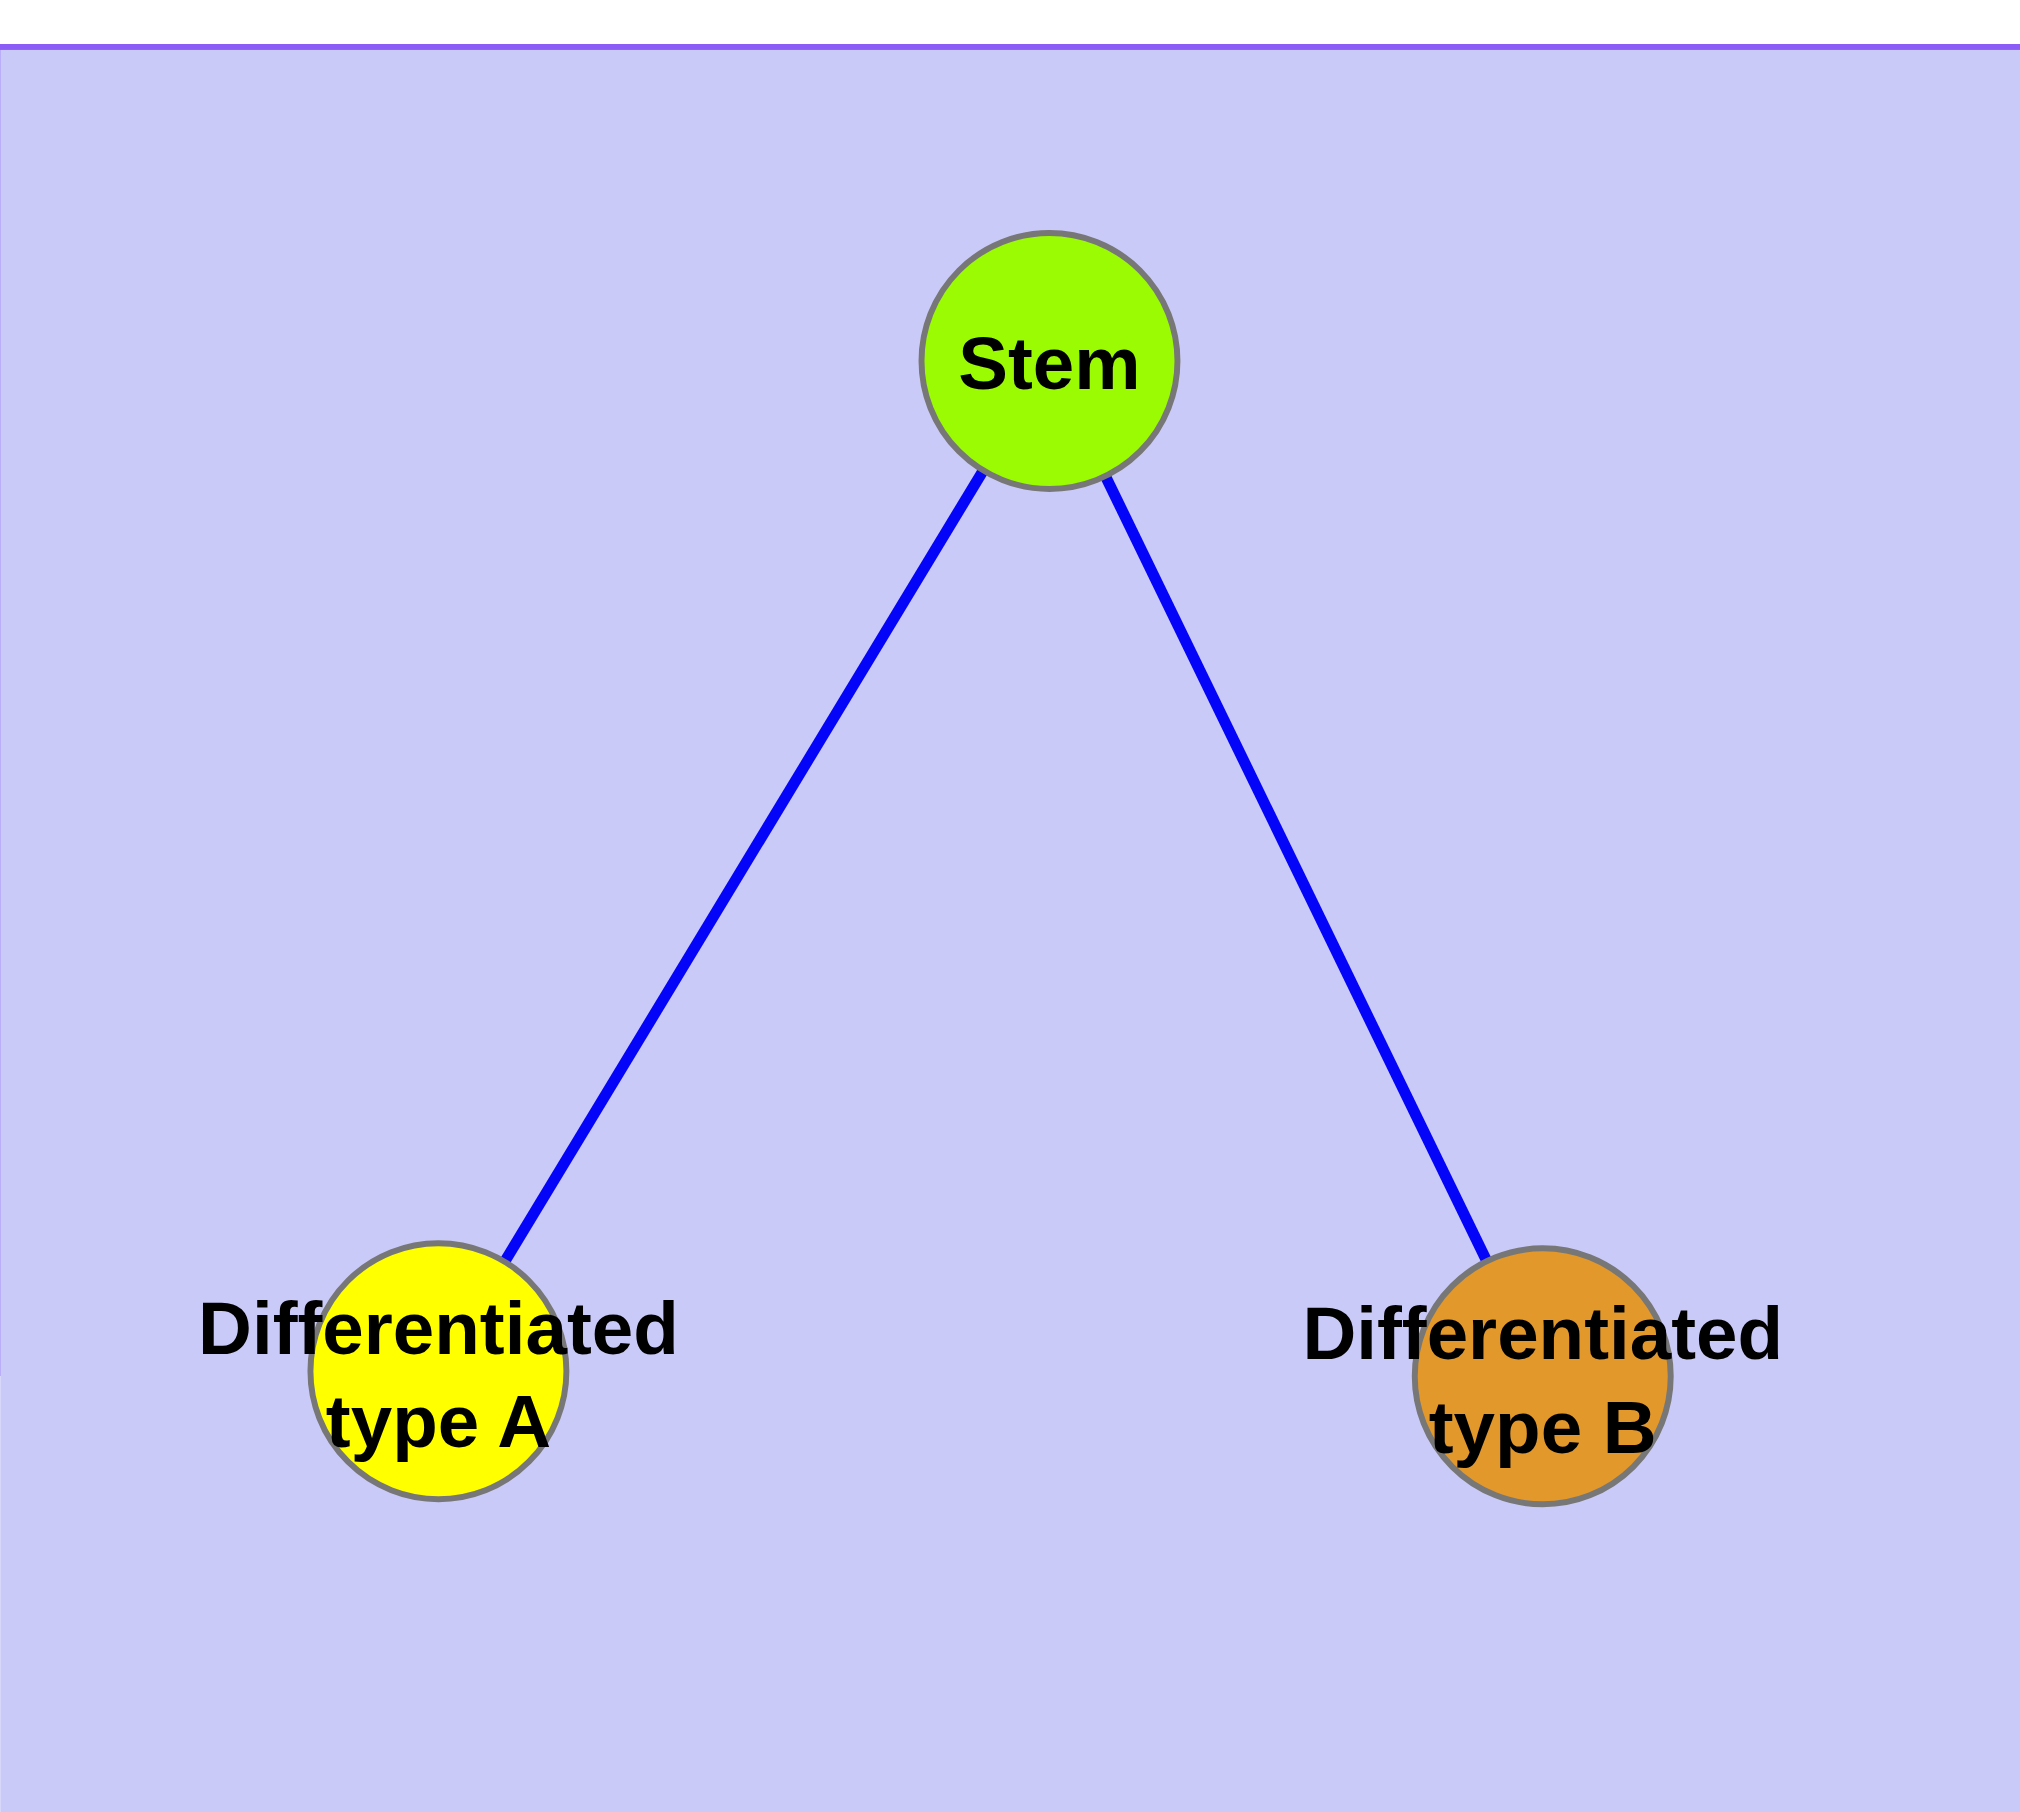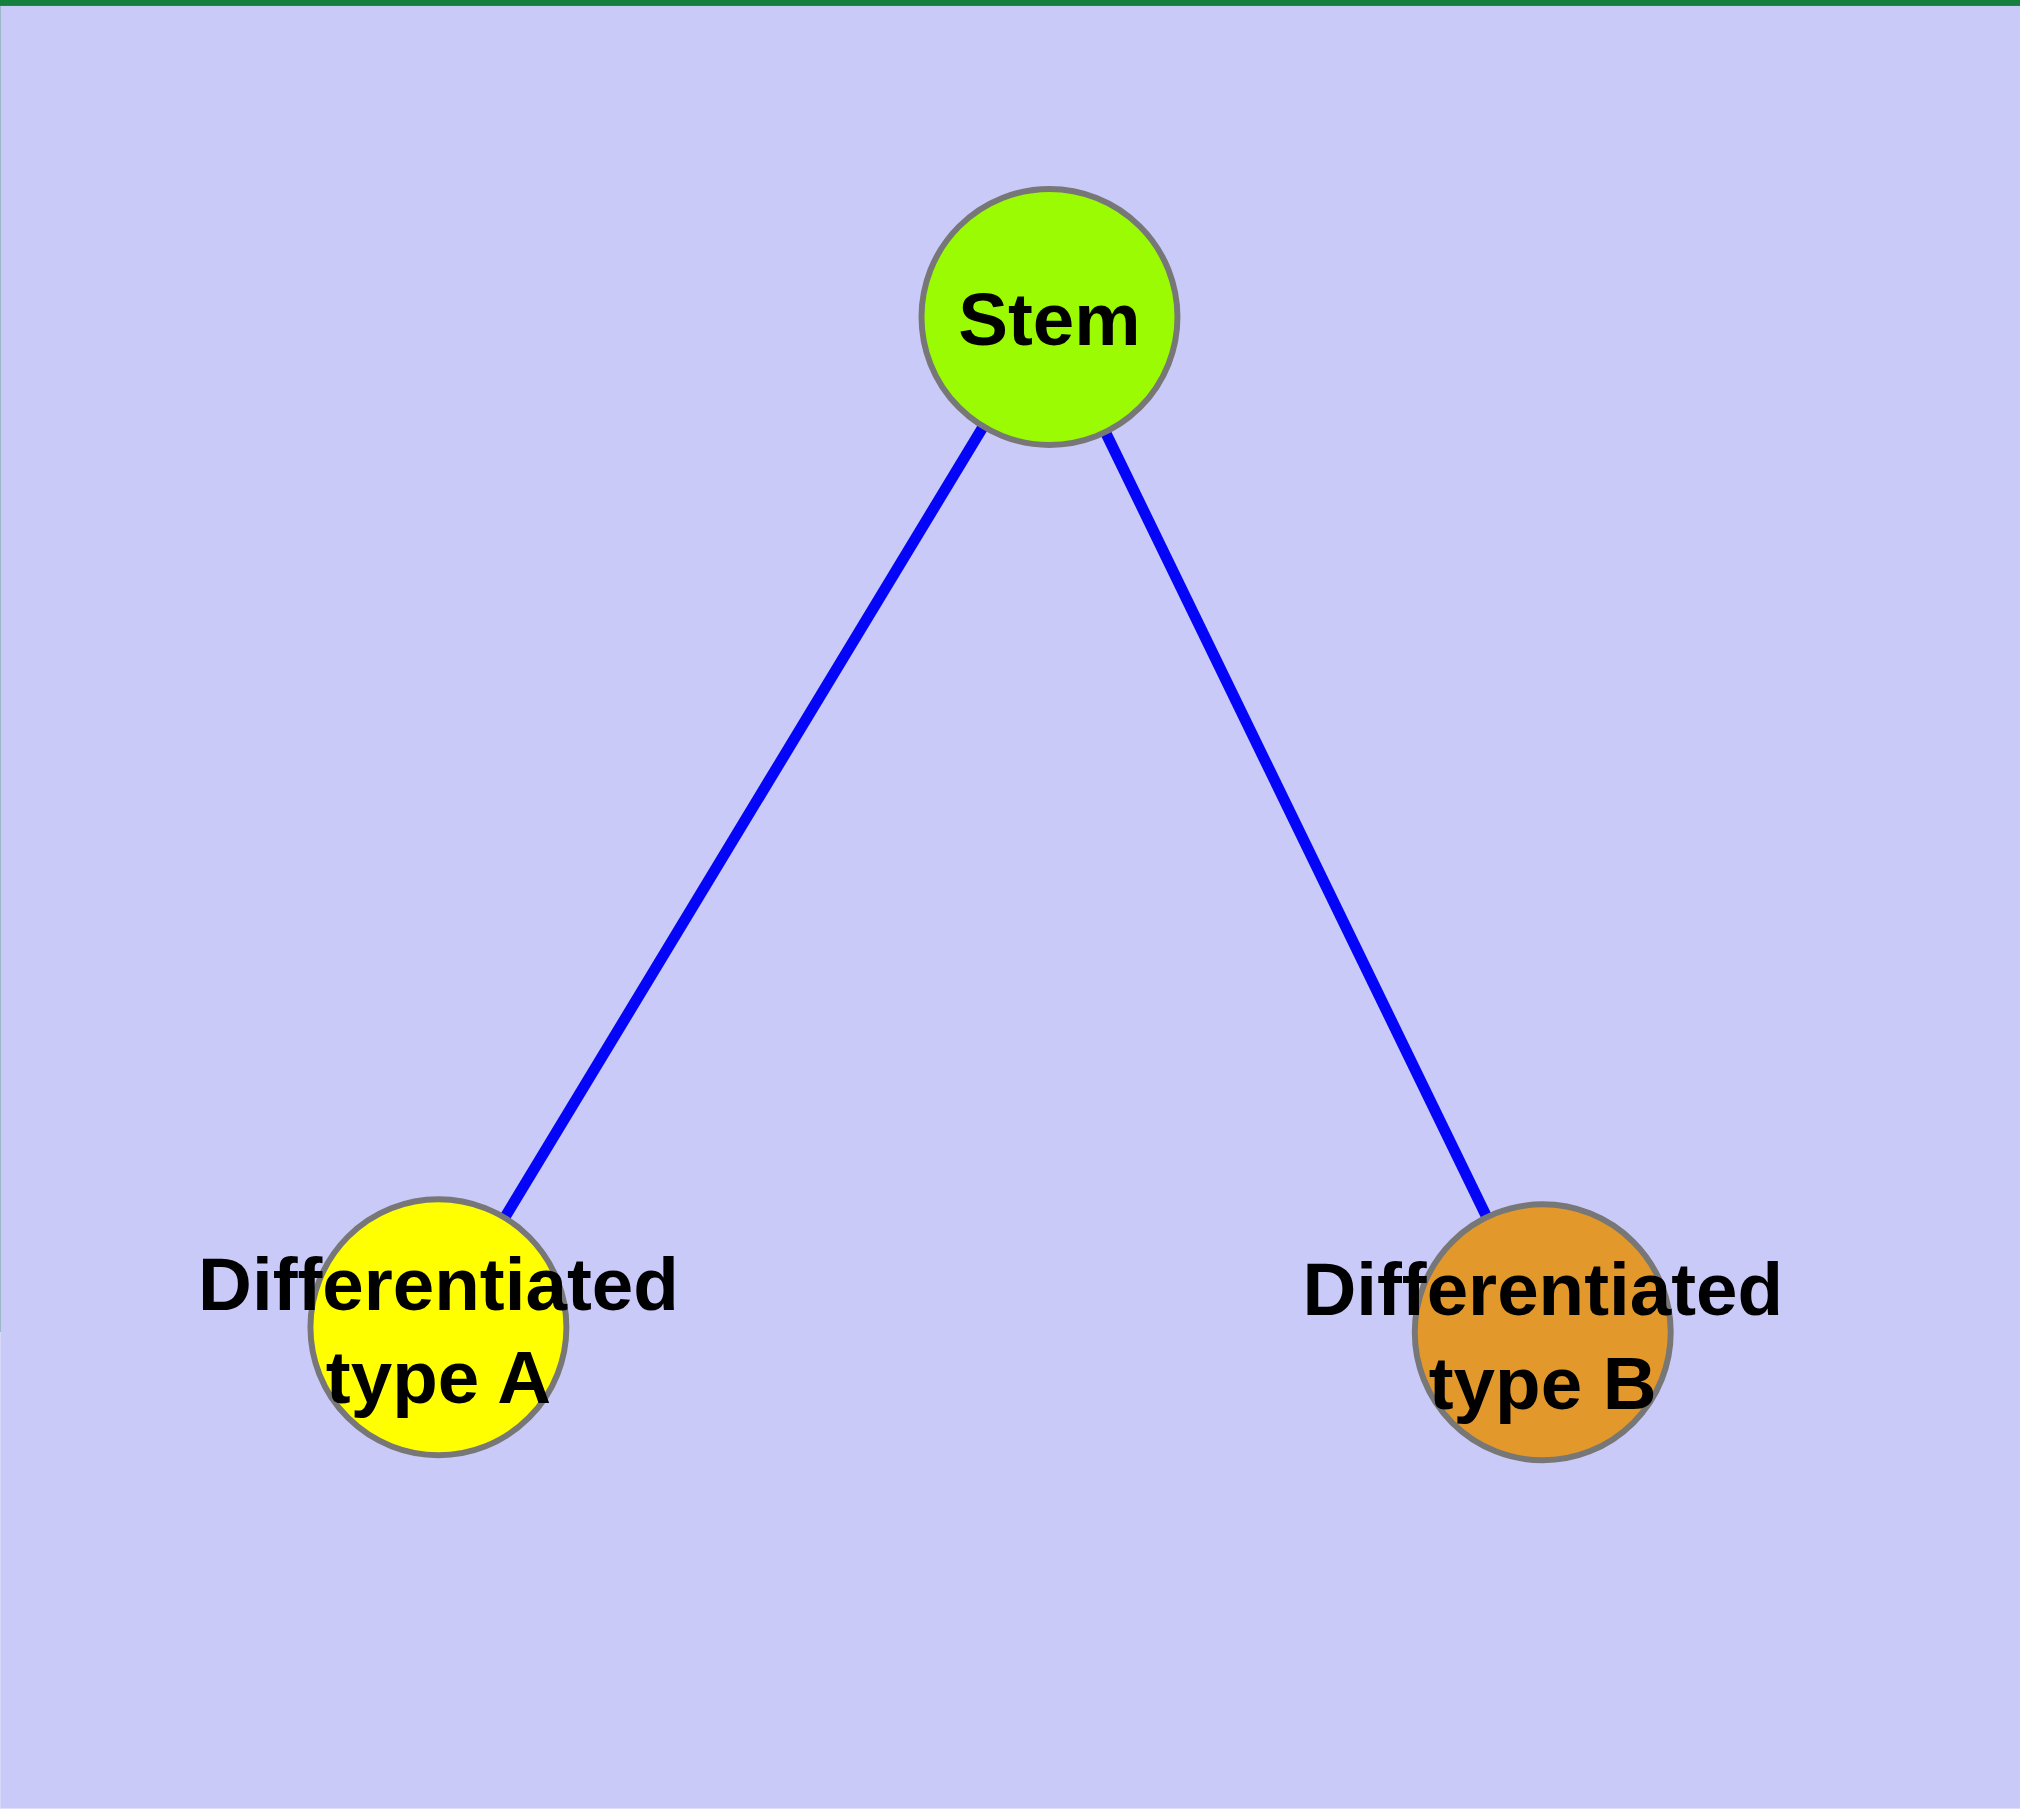--- a/index.html
+++ b/index.html
@@ -7,21 +7,22 @@
     padding: 0;
     background: #ffffff;
     width: 2021px;
     height: 1812px;
     overflow: hidden;
   }
   .stage {
     position: relative;
     width: 2021px;
     height: 1332px;
-    background: #15803d;
+    background: #8b5cf6;
+    margin-top: 44px;
   }
   svg.graph {
     position: absolute;
     left: 0;
     top: 0;
     display: block;
   }
   .node-label {
     font-family: "Liberation Sans", "DejaVu Sans", sans-serif;
     font-weight: bold;

